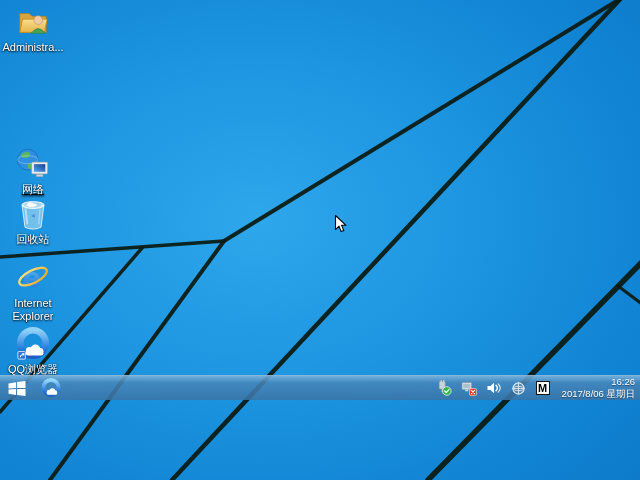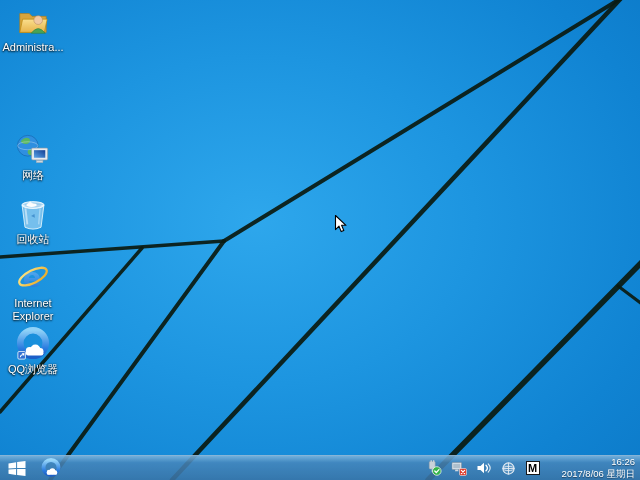--- a/index.html
+++ b/index.html
@@ -1,36 +1,36 @@
 <!DOCTYPE html>
 <html><head>
 <meta charset="utf-8">
 <style>
   html,body{margin:0;padding:0;}
   body{
     width:640px;height:480px;overflow:hidden;
     font-family:"Liberation Sans","DejaVu Sans",sans-serif;
     -webkit-font-smoothing:antialiased;
   }
-  #screen{position:relative;width:640px;height:480px;background:#1b92dd;}
+  #screen{position:relative;width:640px;height:400px;background:#1b92dd;}
   #wallpaper{position:absolute;left:0;top:0;}
 
   
   .dicon{
     position:absolute;left:1px;width:64px;text-align:center;cursor:default;
   }
   .dicon .glyph{display:block;width:34px;height:34px;margin:0 auto;}
   .dlabel{
     margin-top:2px;font-size:11px;line-height:1.18;color:#fff;
     text-shadow:0 1px 2px rgba(0,0,0,.9),0 0 2px rgba(0,0,0,.65);
     word-wrap:break-word;
   }
   #icon-administrator{top:5px;}
   #icon-this-pc{top:69px;}
-  #icon-network{top:133px;}
+  #icon-network{top:147px;text-decoration:underline;}
   #icon-recycle-bin{top:197px;text-align:center;}
   #icon-internet-explorer{top:261px;}
   #icon-qq-browser{top:327px;text-align:center;}
 
   
   #cursor{position:absolute;left:334px;top:214px;}
 
   
   #taskbar{
     position:absolute;left:0;right:0;bottom:0;height:25px;box-sizing:border-box;
@@ -41,21 +41,21 @@
   .tbtn{height:100%;display:flex;align-items:center;justify-content:center;}
   #start-button{width:34px;}
   #qq-task-button{width:33px;}
   #tray{margin-left:auto;display:flex;align-items:center;gap:9px;padding-right:5px;}
   .tico{width:16px;height:16px;display:flex;align-items:center;justify-content:center;}
   #ime-badge{
     width:14px;height:14px;background:#fff;border:1px solid #15181b;box-sizing:border-box;
     color:#000;font-weight:bold;font-size:11px;line-height:12px;text-align:center;
   }
   #clock{
-    text-align:right;color:#fff;font-size:9.5px;line-height:1.25;margin-left:13px;
+    text-align:right;color:#fff;font-size:9.5px;line-height:1.25;margin-left:3px;
     text-shadow:0 1px 1px rgba(0,0,0,.45);white-space:nowrap;
   }
 </style>
 </head>
 <body>
 
 <div id="screen">
 
   <svg id="wallpaper" width="640" height="480" viewBox="0 0 640 480">
     <defs>

